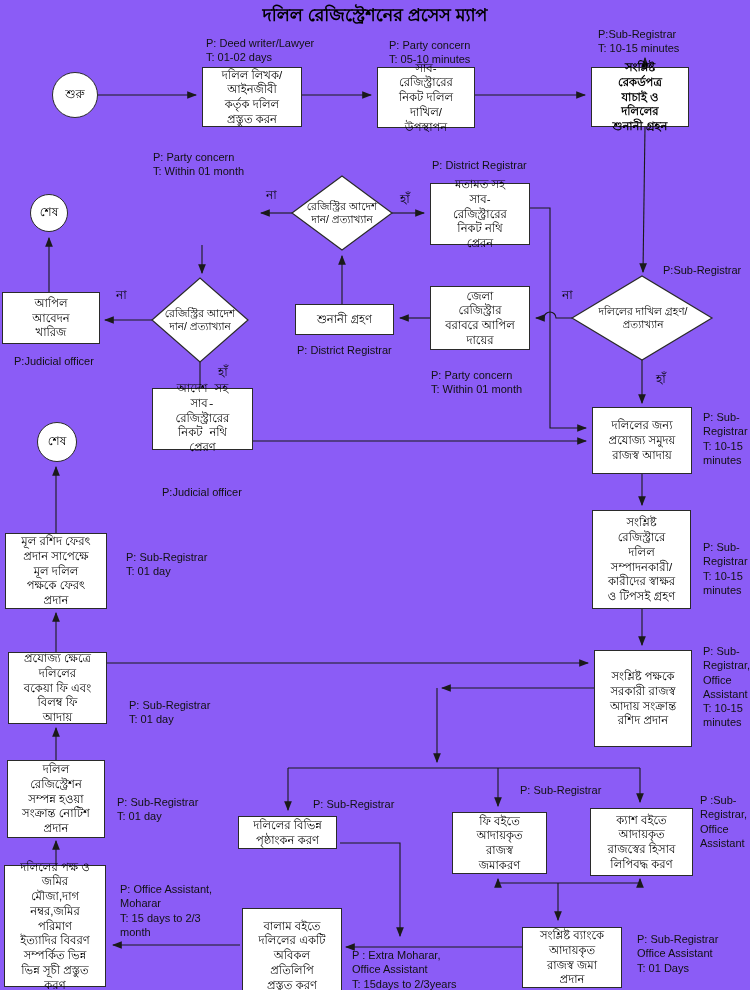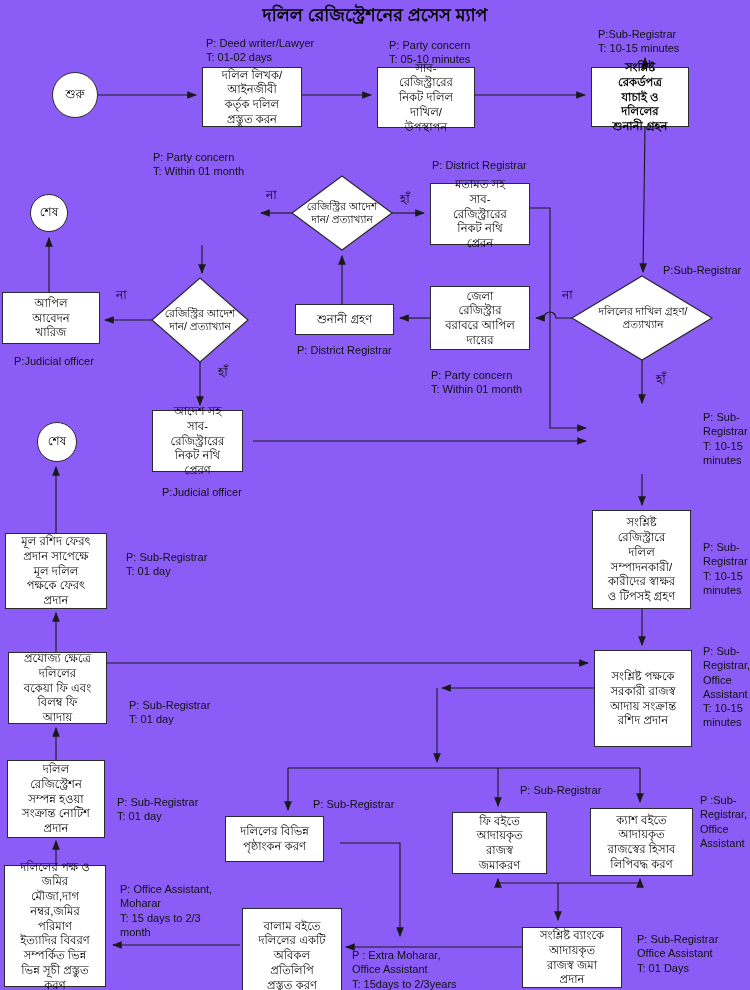--- a/index.html
+++ b/index.html
@@ -108,22 +108,23 @@
   <div class="box" style="left:295px;top:304px;width:99px;height:31px;">শুনানী গ্রহণ</div>
   <div class="ann" style="left:297px;top:343px;">P: District Registrar</div>
   <div class="box" style="left:430px;top:286px;width:100px;height:64px;">জেলা রেজিস্ট্রার বরাবরে আপিল দায়ের</div>
   <div class="ann" style="left:431px;top:368px;">P: Party concern
 T: Within 01 month</div>
   <div class="ann" style="left:663px;top:263px;">P:Sub-Registrar</div>
   <div class="dtext" style="left:584px;top:292px;width:118px;height:52px;">দলিলের দাখিল গ্রহণ/প্রত্যাখ্যান</div>
   <div class="blabel" style="left:562px;top:286px;">না</div>
   <div class="blabel" style="left:656px;top:370px;">হাঁ</div>
 
-  <div class="box" style="left:152px;top:410px;width:91px;height:62px;">আদেশ সহ সাব- রেজিস্ট্রারের নিকট নথি প্রেরণ</div>
+  <div class="box" style="left:152px;top:388px;width:101px;height:62px;font-family:Liberation Mono, monospace;">আদেশ সহ সাব- রেজিস্ট্রারের নিকট নথি প্রেরণ</div>
   <div class="ann" style="left:162px;top:485px;">P:Judicial officer</div>
+  <div class="box" style="left:592px;top:407px;width:100px;height:67px;">দলিলের জন্য প্রযোজ্য সমুদয় রাজস্ব আদায়</div>
   <div class="ann" style="left:703px;top:410px;">P: Sub-
 Registrar
 T: 10-15
 minutes</div>
 
   <div class="box" style="left:592px;top:510px;width:99px;height:99px;">সংশ্লিষ্ট রেজিস্ট্রারে দলিল সম্পাদনকারী/ কারীদের স্বাক্ষর ও টিপসই গ্রহণ</div>
   <div class="ann" style="left:703px;top:540px;">P: Sub-
 Registrar
 T: 10-15
 minutes</div>
@@ -139,21 +140,21 @@
 Registrar,
 Office
 Assistant
 T: 10-15
 minutes</div>
 
   <div class="box" style="left:7px;top:760px;width:98px;height:78px;">দলিল রেজিস্ট্রেশন সম্পন্ন হওয়া সংক্রান্ত নোটিশ প্রদান</div>
   <div class="ann" style="left:117px;top:795px;">P: Sub-Registrar
 T: 01 day</div>
   <div class="ann" style="left:313px;top:797px;">P: Sub-Registrar</div>
-  <div class="box" style="left:225px;top:816px;width:99px;height:46px;">দলিলের বিভিন্ন পৃষ্ঠাংকন করণ</div>
+  <div class="box" style="left:238px;top:816px;width:99px;height:33px;">দলিলের বিভিন্ন পৃষ্ঠাংকন করণ</div>
   <div class="ann" style="left:520px;top:783px;">P: Sub-Registrar</div>
   <div class="box" style="left:452px;top:812px;width:95px;height:62px;">ফি বইতে আদায়কৃত রাজস্ব জমাকরণ</div>
   <div class="box" style="left:590px;top:808px;width:103px;height:68px;">ক্যাশ বইতে আদায়কৃত রাজস্বের হিসাব লিপিবদ্ধ করণ</div>
   <div class="ann" style="left:700px;top:793px;">P :Sub-
 Registrar,
 Office
 Assistant</div>
 
   <div class="box" style="left:4px;top:865px;width:102px;height:122px;">দলিলের পক্ষ ও জমির মৌজা,দাগ নম্বর,জমির পরিমাণ ইত্যাদির বিবরণ সম্পর্কিত ভিন্ন ভিন্ন সূচী প্রস্তুত করণ</div>
   <div class="ann" style="left:120px;top:882px;">P: Office Assistant,

